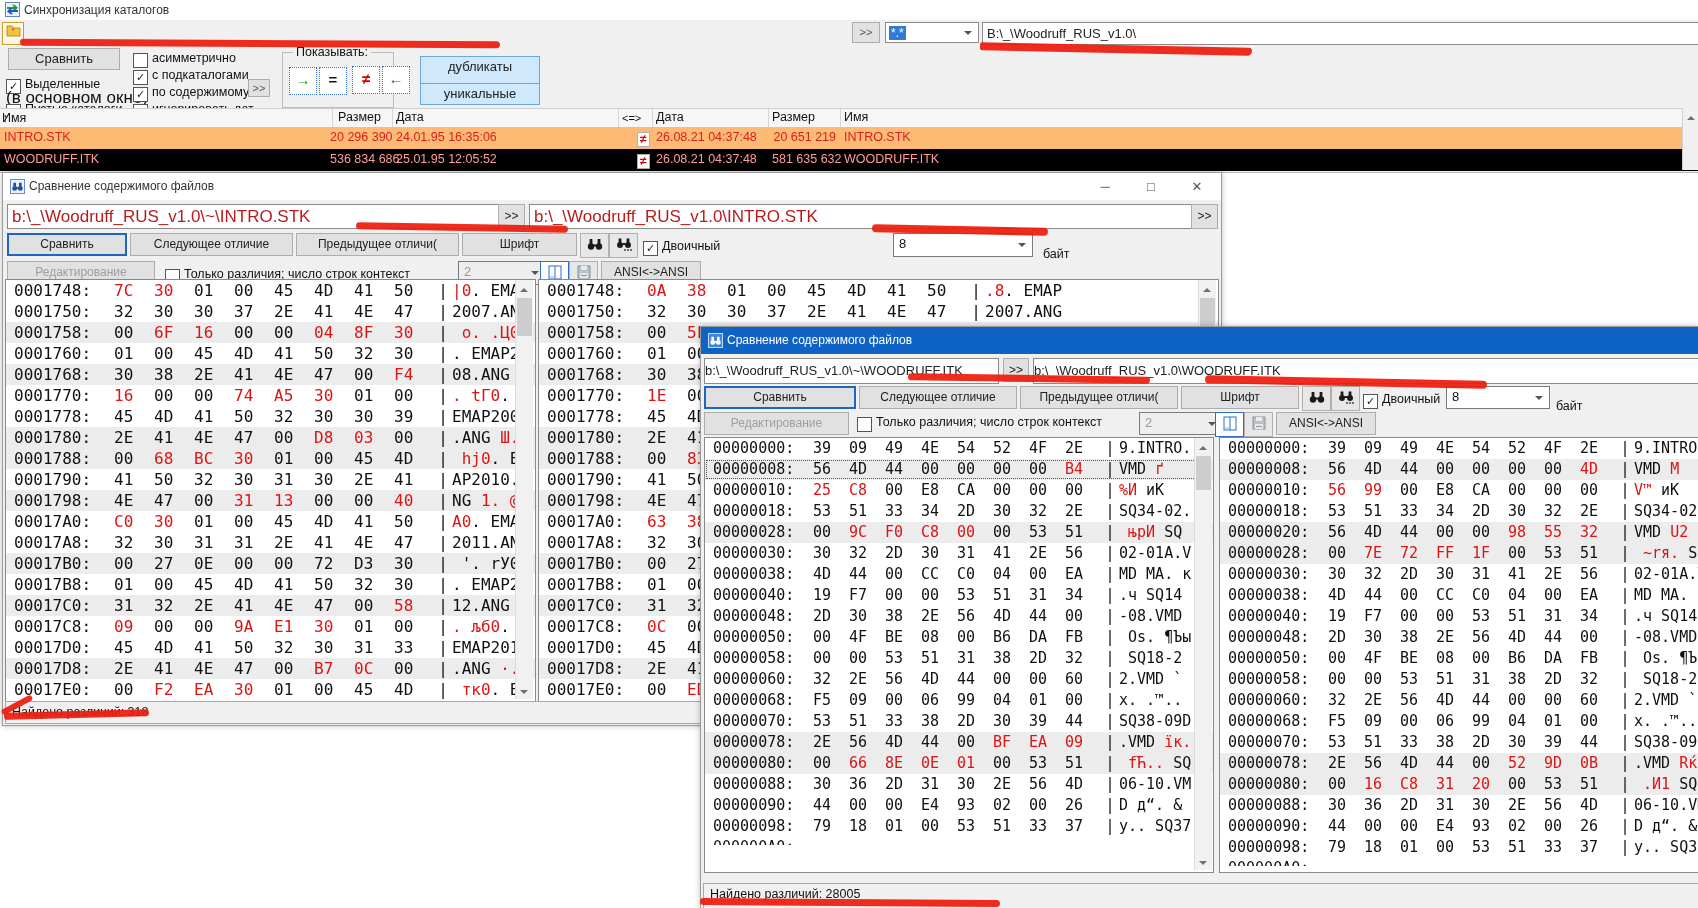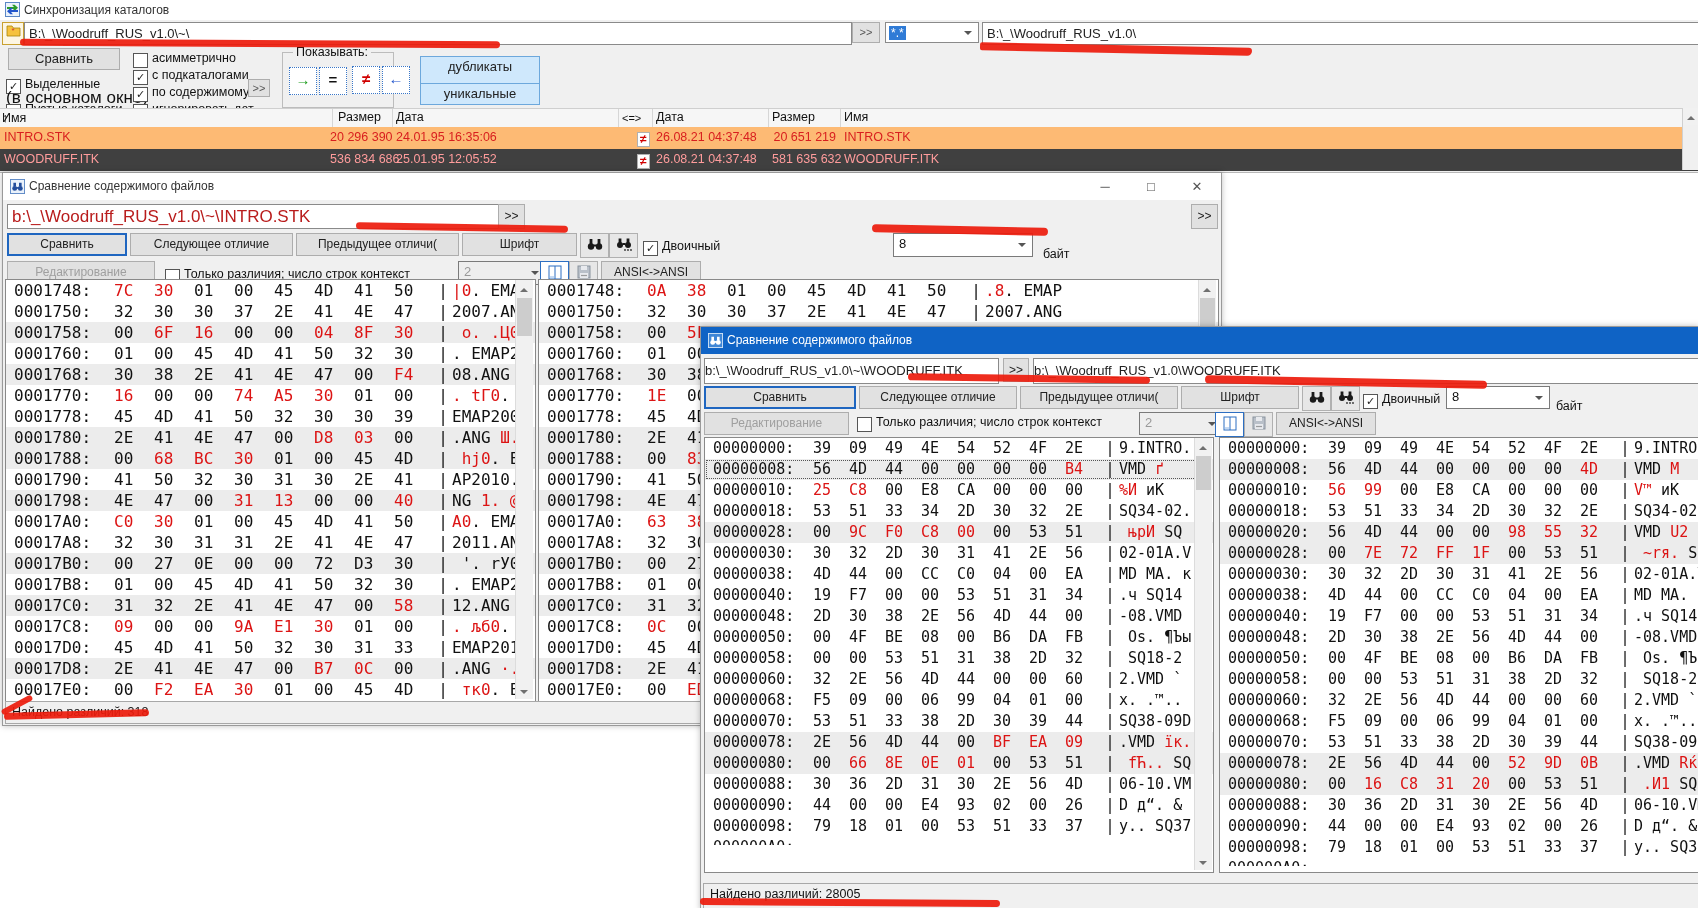--- a/index.html
+++ b/index.html
@@ -28,21 +28,21 @@
   .cbl{font-size:12.5px;color:#111;margin-left:4px;}
   .grp{position:absolute;border:1px solid #bcbcbc;background:#f0f0f0;}
   .grp .cap{position:absolute;left:10px;top:-8px;background:#f0f0f0;padding:0 3px;font-size:12.5px;}
   .ico-btn{position:absolute;width:26px;height:26px;background:#fff;border:1px solid #3a77c8;border-style:dotted;font-size:15px;font-weight:bold;text-align:center;line-height:24px;}
   
   .lhead{position:absolute;left:0;top:108px;width:1698px;height:18px;background:#f6f6f6;border-top:1px solid #cfcfcf;border-bottom:1px solid #c0c0c0;font-size:12.5px;color:#111;}
   .lhead span{position:absolute;top:1px;}
   .hsep{position:absolute;top:0;height:18px;width:1px;background:#d6d6d6;}
   .lrows{position:absolute;left:0;top:127px;width:1698px;}
   .lrow{position:relative;height:22px;font-size:12.5px;color:#d81f1f;background:#fdba74;}
-  .lrow.sel{background:#404040;color:#ff9c9c;}
+  .lrow.sel{background:#000000;color:#ff9c9c;}
   .lrow span{position:absolute;top:3px;white-space:nowrap;}
   .c-name{left:4px;width:322px;}
   .c-size{left:330px;width:60px;text-align:right;}
   .c-date{left:396px;width:150px;}
   .c-cmp{left:624px;width:26px;text-align:center;top:2px !important;}
   .c-date2{left:656px;width:130px;}
   .c-size2{left:772px;width:64px;text-align:right;}
   .c-name2{left:844px;width:400px;}
   .neq{display:inline-block;background:#fff;border:1px solid #b0b0b0;color:#d00000;font-weight:bold;font-size:12px;line-height:13px;padding:0 2px;}
   .lscroll{position:absolute;left:1682px;top:108px;width:16px;height:62px;background:#f0f0f0;border-left:1px solid #d0d0d0;}
@@ -106,21 +106,20 @@
       </span>
       <span class="t">Синхронизация каталогов</span>
     </div>
     <div class="pathrow">
       <div class="folder-btn">
         <svg width="15" height="13" viewBox="0 0 15 13">
             <path d="M1 2h5l1.5 2H14v8H1z" fill="#f6c23e" stroke="#a8860b" stroke-width="0.8"></path>
             <text x="7" y="9" font-size="8" fill="#c33" text-anchor="middle">*</text>
           </svg>
       </div>
-      <div class="field f-main abs" style="left:24px;top:1px;width:818px;height:15px;"><span>B:\_\Woodruff_RUS_v1.0\~\</span></div>
       <div class="btn small abs" style="left:852px;top:1px;width:28px;height:21px;line-height:19px;">&gt;&gt;</div>
       <div class="combo abs" style="left:885px;top:1px;width:92px;height:19px;">
         <span class="sel">*.*</span>
         <span class="dd-arrow"></span>
       </div>
       <div class="field f-main abs" style="left:982px;top:1px;width:712px;height:15px;border-right:none;"><span>B:\_\Woodruff_RUS_v1.0\</span></div>
     </div>
 
     <div class="btn abs" style="left:8px;top:48px;width:112px;height:22px;line-height:20px;font-size:13px;">Сравнить</div>
     <div class="abs" style="left:6px;top:74px;"><span class="cbx checked">✓</span><span class="cbl">Выделенные</span></div>
@@ -201,20 +200,21 @@
             <rect x="6.6" y="8.6" width="2.8" height="1.8" fill="#234d9c"></rect>
           </svg>
       </span>
       <span class="t">Сравнение содержимого файлов</span>
       <span class="capbtn" style="right:96px;">─</span>
       <span class="capbtn" style="right:50px;">□</span>
       <span class="capbtn" style="right:4px;">✕</span>
     </div>
     <div class="field f-cmp1 abs" style="left:4px;top:31px;width:483px;height:19px;"><span>b:\_\Woodruff_RUS_v1.0\~\INTRO.STK</span></div>
     <div class="btn abs" style="left:495px;top:31px;width:27px;height:25px;line-height:23px;">&gt;&gt;</div>
+    <div class="field f-cmp1 abs" style="left:526px;top:31px;width:658px;height:19px;"><span>b:\_\Woodruff_RUS_v1.0\INTRO.STK</span></div>
     <div class="btn abs" style="left:1188px;top:31px;width:27px;height:25px;line-height:23px;">&gt;&gt;</div>
 
     <div class="tb" style="top:60px;height:24px;">
       <div class="btn default" style="left:4px;width:120px;">Сравнить</div>
       <div class="btn" style="left:127px;width:163px;">Следующее отличие</div>
       <div class="btn" style="left:293px;width:163px;">Предыдущее отличи(</div>
       <div class="btn" style="left:459px;width:115px;">Шрифт</div>
       <div class="tbico" style="left:577px;"><svg width="16" height="14" viewBox="0 0 16 14">
             <circle cx="4" cy="9.5" r="3.2" fill="#1a1a1a"></circle>
             <circle cx="12" cy="9.5" r="3.2" fill="#1a1a1a"></circle>

